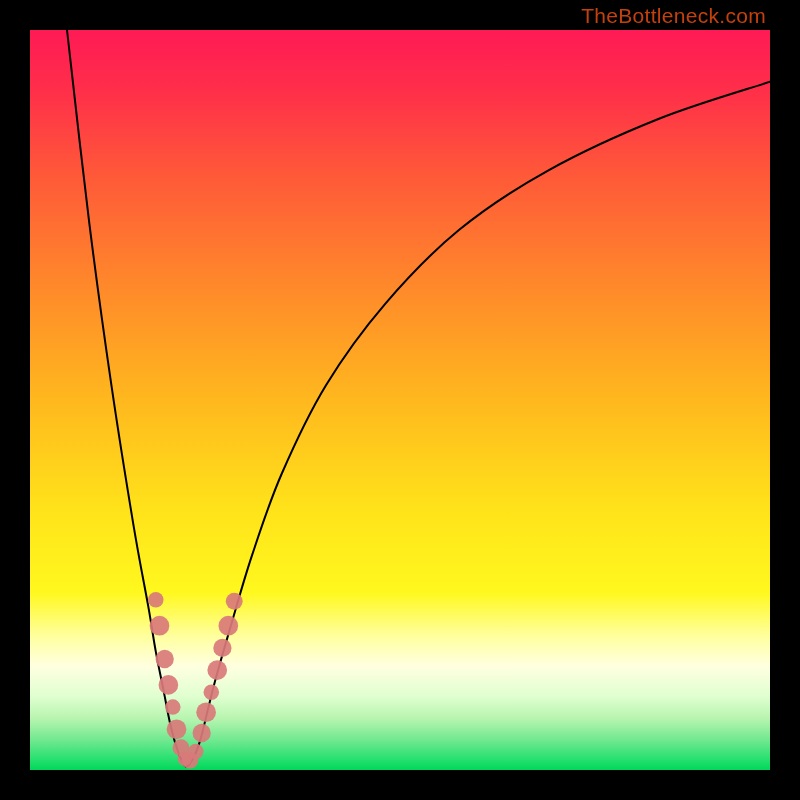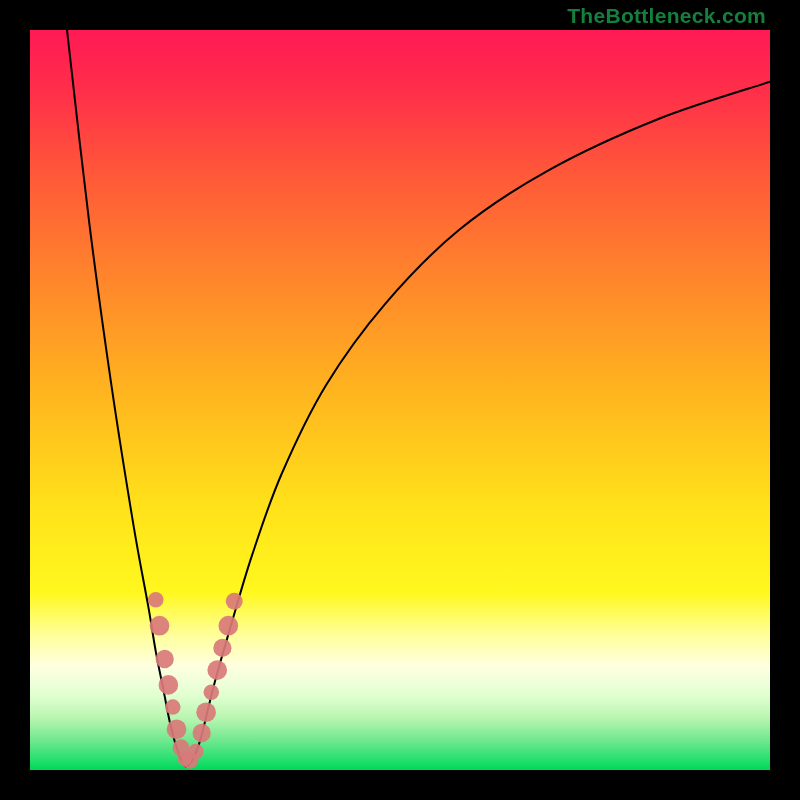--- a/index.html
+++ b/index.html
@@ -29,24 +29,24 @@
     position: absolute;
     left: 0;
     top: 0;
     width: 100%;
     height: 100%;
   }
   .watermark {
     position: absolute;
     top: 4px;
     right: 34px;
-    color: #15803d;
+    color: #c2410c;
     font-size: 21px;
     letter-spacing: 0.3px;
-    font-weight: 700;
+    font-weight: 400;
   }
   svg.curve-layer {
     position: absolute;
     left: 0;
     top: 0;
     width: 100%;
     height: 100%;
   }
 </style>
 </head>

